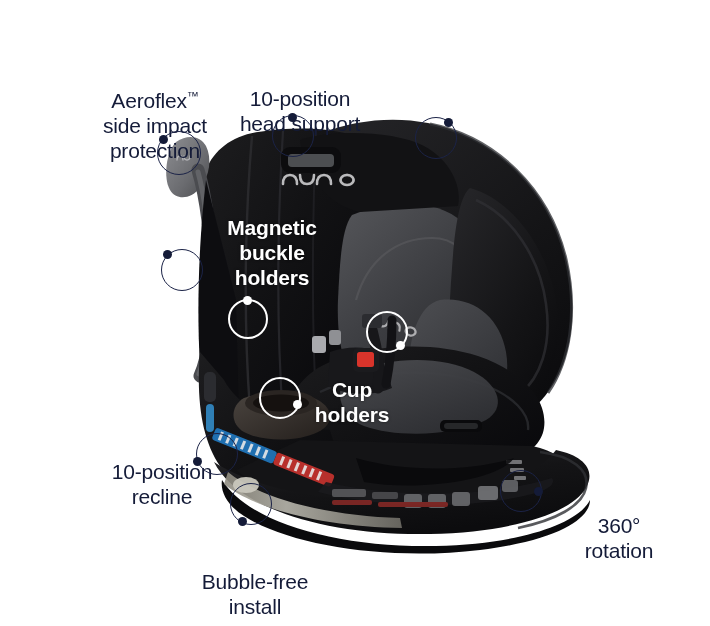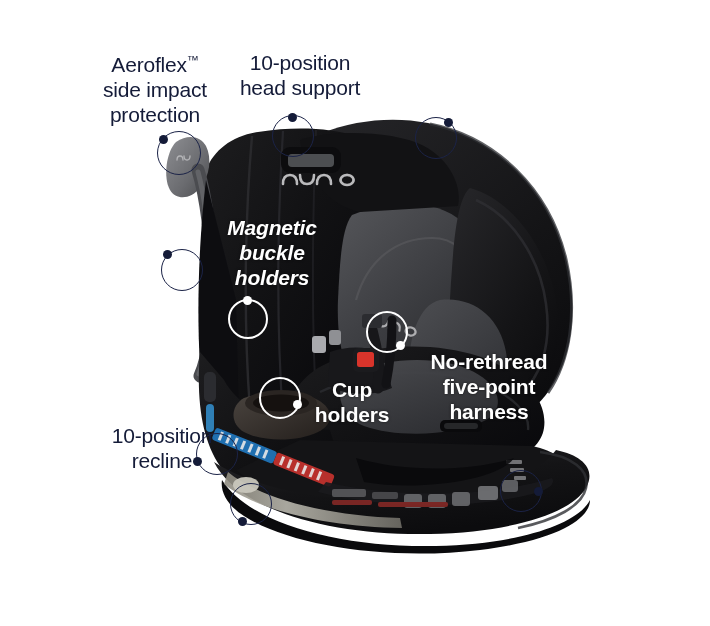--- a/index.html
+++ b/index.html
@@ -22,21 +22,21 @@
   .callout-label {
     position: absolute;
     font-family: "Liberation Sans", sans-serif;
     font-size: 21px;
     line-height: 25px;
     font-weight: 400;
     letter-spacing: -0.2px;
     white-space: pre-line;
     pointer-events: none;
   }
-  .callout-label.dark { color: #141b38; }
+  .callout-label.dark { color: #141b38; margin-top: 36px; }
   .callout-label.light {
     color: #ffffff;
     font-weight: 700;
     text-shadow: 0 0 3px rgba(0,0,0,.55);
   }
   .ta-c { text-align: center; }
 
   .tm { font-size: 12px; vertical-align: super; }
 
   
@@ -322,36 +322,37 @@
     <div class="callout-label dark ta-c" style="left:210px; top:50px; width:180px;">10-position<br>head support</div>
     <div class="marker dark" style="left:272px; top:115px; width:42px; height:42px;"></div>
     <div class="dot dark" style="left:288px; top:113px; width:9px; height:9px;"></div>
 
     <div class="marker dark" style="left:415px; top:117px; width:42px; height:42px;"></div>
     <div class="dot dark" style="left:444px; top:118px; width:9px; height:9px;"></div>
 
     <div class="marker dark" style="left:161px; top:249px; width:42px; height:42px;"></div>
     <div class="dot dark" style="left:163px; top:250px; width:9px; height:9px;"></div>
 
-    <div class="callout-label light ta-c" style="left:198px; top:215px; width:148px;font-style:italic;">Magnetic<br>buckle<br>holders</div>
+    <div class="callout-label light ta-c" style="left:198px; top:215px; width:148px;">Magnetic<br>buckle<br>holders</div>
     <div class="marker light" style="left:228px; top:299px; width:40px; height:40px;"></div>
     <div class="dot light" style="left:243px; top:296px; width:9px; height:9px;"></div>
 
-    <div class="callout-label light ta-c" style="left:408px; top:349px; width:162px;">No-rethread<br>five-point<br>harness</div>
     <div class="marker light" style="left:366px; top:311px; width:42px; height:42px;"></div>
     <div class="dot light" style="left:396px; top:341px; width:9px; height:9px;"></div>
 
     <div class="callout-label light ta-c" style="left:297px; top:377px; width:110px;">Cup<br>holders</div>
     <div class="marker light" style="left:259px; top:377px; width:42px; height:42px;"></div>
     <div class="dot light" style="left:293px; top:400px; width:9px; height:9px;"></div>
 
     <div class="callout-label dark ta-c" style="left:72px; top:423px; width:180px;">10-position<br>recline</div>
     <div class="marker dark" style="left:196px; top:433px; width:42px; height:42px;"></div>
     <div class="dot dark" style="left:193px; top:457px; width:9px; height:9px;"></div>
 
+    <div class="callout-label dark ta-c" style="left:170px; top:533px; width:170px;">Bubble-free<br>install</div>
     <div class="marker dark" style="left:230px; top:483px; width:42px; height:42px;"></div>
     <div class="dot dark" style="left:238px; top:517px; width:9px; height:9px;"></div>
 
+    <div class="callout-label dark ta-c" style="left:549px; top:477px; width:140px;">360°<br>rotation</div>
     <div class="marker dark" style="left:500px; top:470px; width:42px; height:42px;"></div>
     <div class="dot dark" style="left:534px; top:487px; width:9px; height:9px;"></div>
 
   </div>
 </div>
 
 </body></html>

